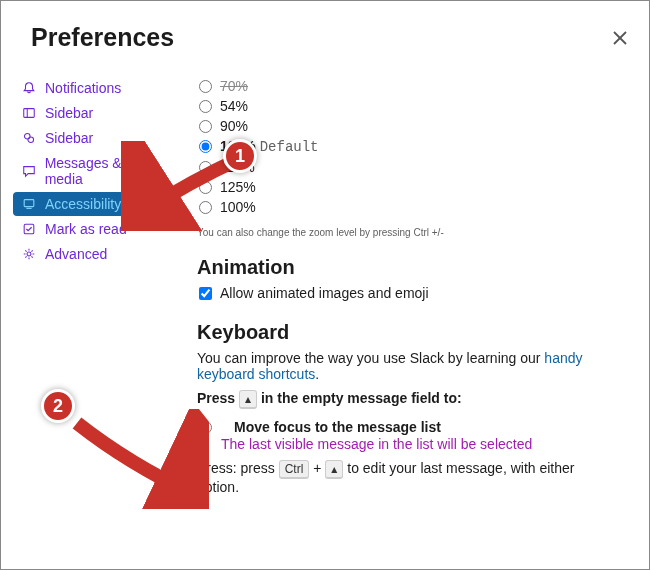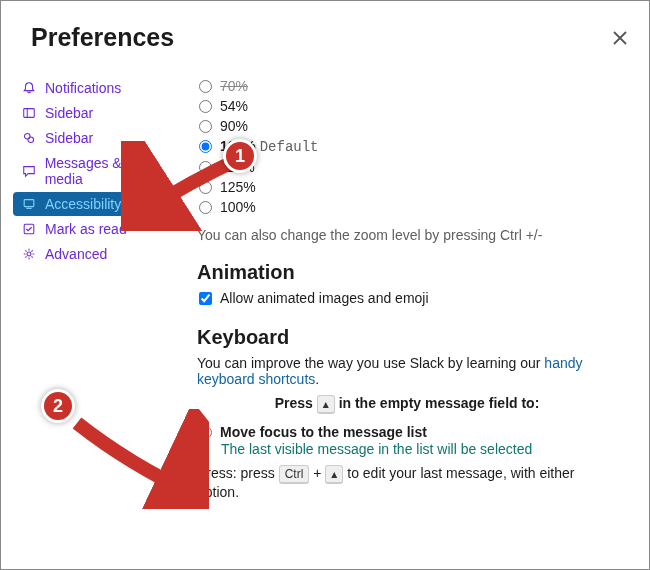--- a/index.html
+++ b/index.html
@@ -80,21 +80,21 @@
     margin: 4px 0;
   }
   .radio-opt input[type=radio] {
     margin: 0 8px 0 2px;
   }
   .radio-opt label { font-size: 14px; }
   .radio-opt .sel { font-weight: 700; }
   .muted { color: #616061; font-family: Liberation Mono, monospace; }
   .note {
     color: #616061;
-    font-size: 14px;
+    font-size: 10px;
     margin: 12px 0 18px 0;
   }
   .section-title {
     font-weight: 700;
     font-size: 20px;
     margin: 6px 0 6px 0;
   }
   .chk-row { display: flex; align-items: center; margin-bottom: 20px; }
   .chk-row input { margin: 0 8px 0 2px; }
   .desc { color: #1d1c1d; margin-bottom: 0; }
@@ -104,26 +104,26 @@
     background: #efefef;
     border: 1px solid #ccc;
     border-bottom-width: 2px;
     border-radius: 3px;
     padding: 0 5px;
     font-size: 12px;
     line-height: 16px;
     color: #333;
     vertical-align: middle;
   }
-  .pressline { font-weight: 700; margin: 8px 0 10px 0; text-align: center; }
+  .pressline { font-weight: 700; margin: 8px 0 10px 0; }
   .pressline .kbd { font-weight: normal; }
   .opt-block { margin: 6px 0 8px 0; }
-  .opt-block .radio-opt { margin-bottom: 1px; }
+  .opt-block .radio-opt { margin-bottom: 1px; gap: 14px; }
   .opt-block .lbl { font-weight: 700; }
-  .opt-block .sub { color: #0f766e; margin-left: 24px; font-size: 14px; }
+  .opt-block .sub { color: #a21caf; margin-left: 24px; font-size: 14px; }
   .footnote { font-size: 14px; color: #1d1c1d; margin-top: 8px; }
   .callout {
     position: absolute;
     width: 34px;
     height: 34px;
     border-radius: 50%;
     background: #c8322a;
     border: 3px solid #fff;
     box-shadow: 0 0 6px rgba(0,0,0,.35);
     color: #fff;

